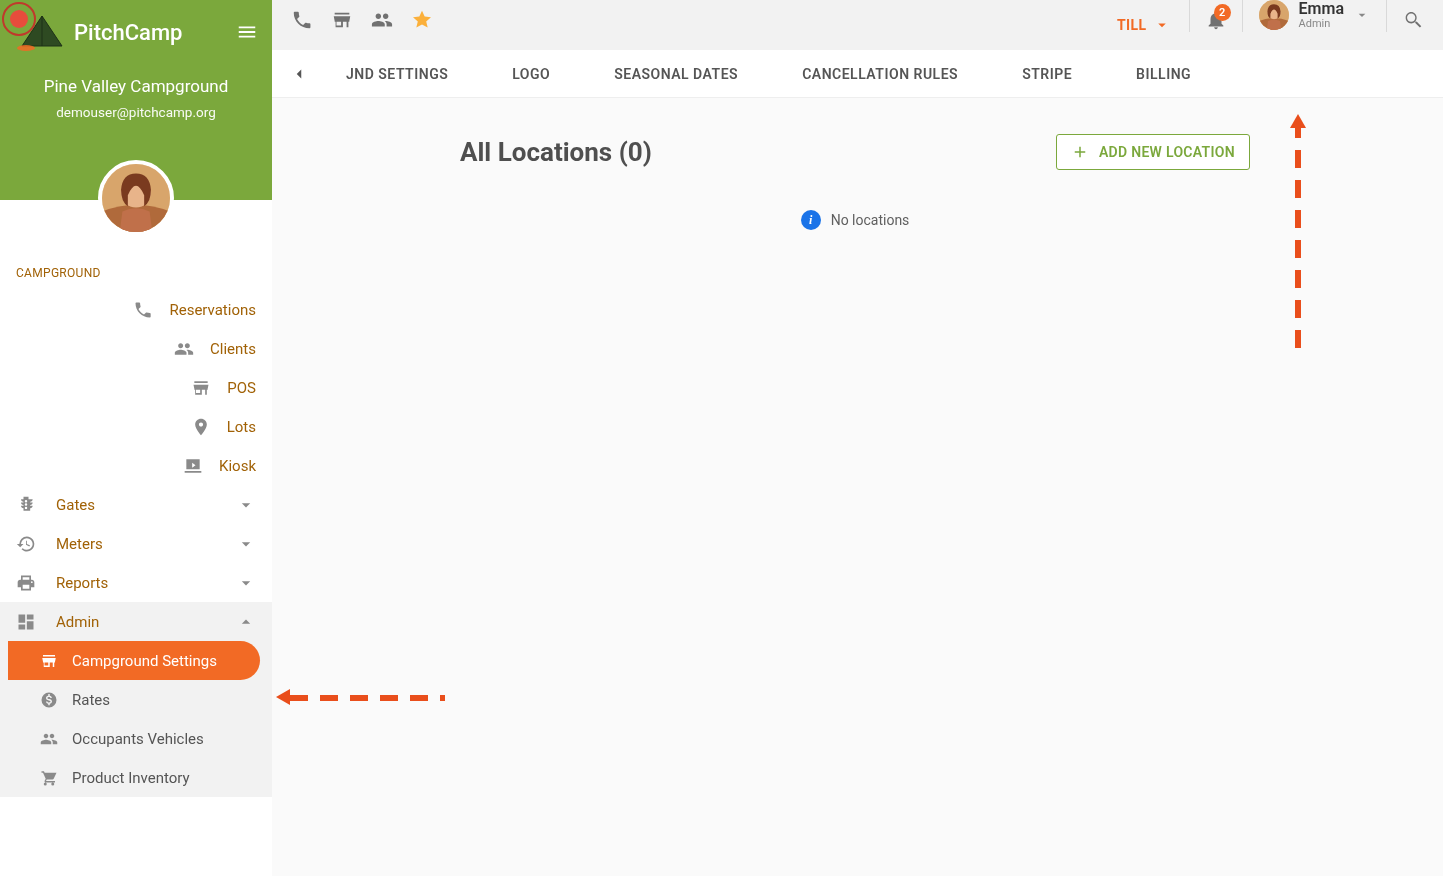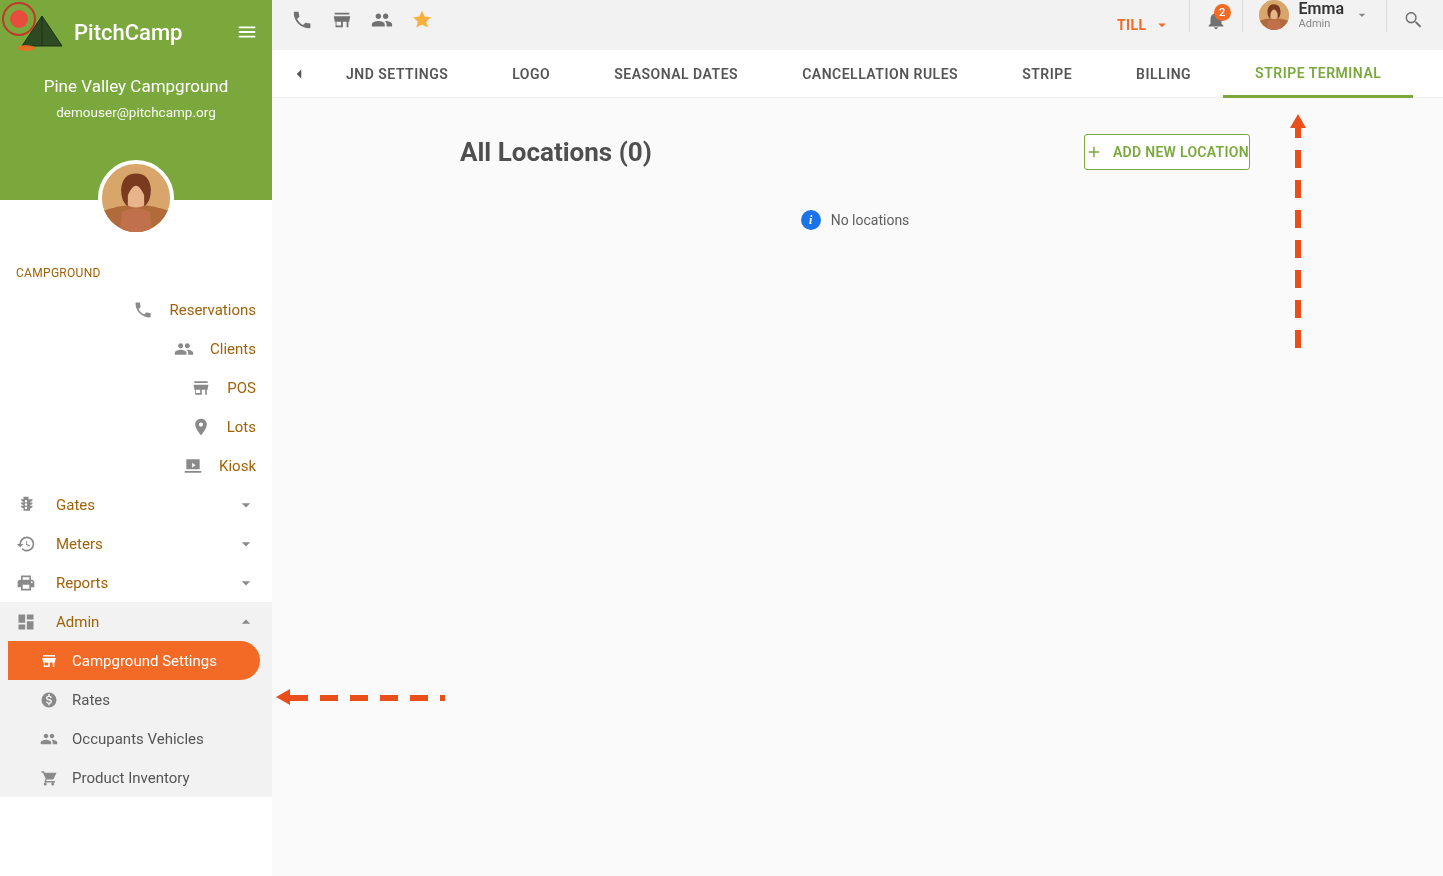--- a/index.html
+++ b/index.html
@@ -72,21 +72,21 @@
   .tabs{position:absolute;left:var(--sidebar-width);top:50px;right:0;height:48px;background:#fff;display:flex;align-items:center;border-bottom:1px solid #eee;padding-left:12px;}
   .tab-back{width:30px;height:30px;display:flex;align-items:center;justify-content:center;color:#555;cursor:pointer;}
   .tab-scroll{flex:1;display:flex;align-items:center;overflow:hidden;}
   .tab{flex:0 0 auto;padding:0 32px;height:48px;display:flex;align-items:center;color:#555;font-size:14px;font-weight:600;letter-spacing:.5px;cursor:pointer;white-space:nowrap;}
   .tab.active{color:var(--green);border-bottom:3px solid var(--green);margin-bottom:-1px;}
 
   
   .main{position:absolute;left:var(--sidebar-width);top:98px;right:0;bottom:0;background:#fafafa;padding:36px 48px;}
   .content-row{display:flex;align-items:center;justify-content:space-between;max-width:790px;margin-left:140px;}
   .page-title{font-size:26px;font-weight:700;color:#4f4f4f;}
-  .add-btn{display:flex;align-items:center;gap:10px;border:1px solid var(--green);color:var(--green);background:#fff;font-size:14px;font-weight:600;letter-spacing:.3px;padding:8px 0;border-radius:3px;cursor:pointer;}
+  .add-btn{display:flex;align-items:center;gap:10px;border:1px solid var(--green);color:var(--green);background:#fff;font-size:14px;font-weight:600;letter-spacing:.3px;padding:8px 14px;border-radius:3px;cursor:pointer;}
   .add-btn .mi{width:18px;height:18px;color:var(--green);}
   .empty-row{display:flex;align-items:center;justify-content:center;gap:10px;margin-top:40px;max-width:790px;margin-left:140px;}
   .info-dot{width:20px;height:20px;background:#1a73e8;color:#fff;border-radius:50%;display:flex;align-items:center;justify-content:center;font-size:12px;font-weight:700;font-family:Georgia,serif;font-style:italic;}
   .empty-text{font-size:14px;color:#5f5f5f;}
 
   
   .arrow-vert{position:absolute;right:140px;top:120px;width:8px;height:240px;pointer-events:none;}
   .arrow-vert .line{width:6px;height:100%;background:repeating-linear-gradient(to bottom, var(--orange-red) 0 18px, transparent 18px 30px);}
   .arrow-vert .head{position:absolute;top:-6px;left:-5px;width:0;height:0;border-left:8px solid transparent;border-right:8px solid transparent;border-bottom:14px solid var(--orange-red);}
   .arrow-horz{position:absolute;left:280px;top:692px;width:165px;height:12px;pointer-events:none;}
@@ -377,23 +377,20 @@
       </div>
     <div class="tab">
         <span>CANCELLATION RULES</span>
       </div>
     <div class="tab">
         <span>STRIPE</span>
       </div>
     <div class="tab">
         <span>BILLING</span>
       </div>
-    <div class="tab active">
-        <span>STRIPE TERMINAL</span>
-      </div>
   </div>
 </div>
 
 <div class="main">
   <div class="content-row">
     <div class="page-title">All Locations (0)</div>
     <button class="add-btn">
       <svg class="mi" viewBox="0 0 24 24">
           <use href="#ic-plus"></use>
         </svg>

